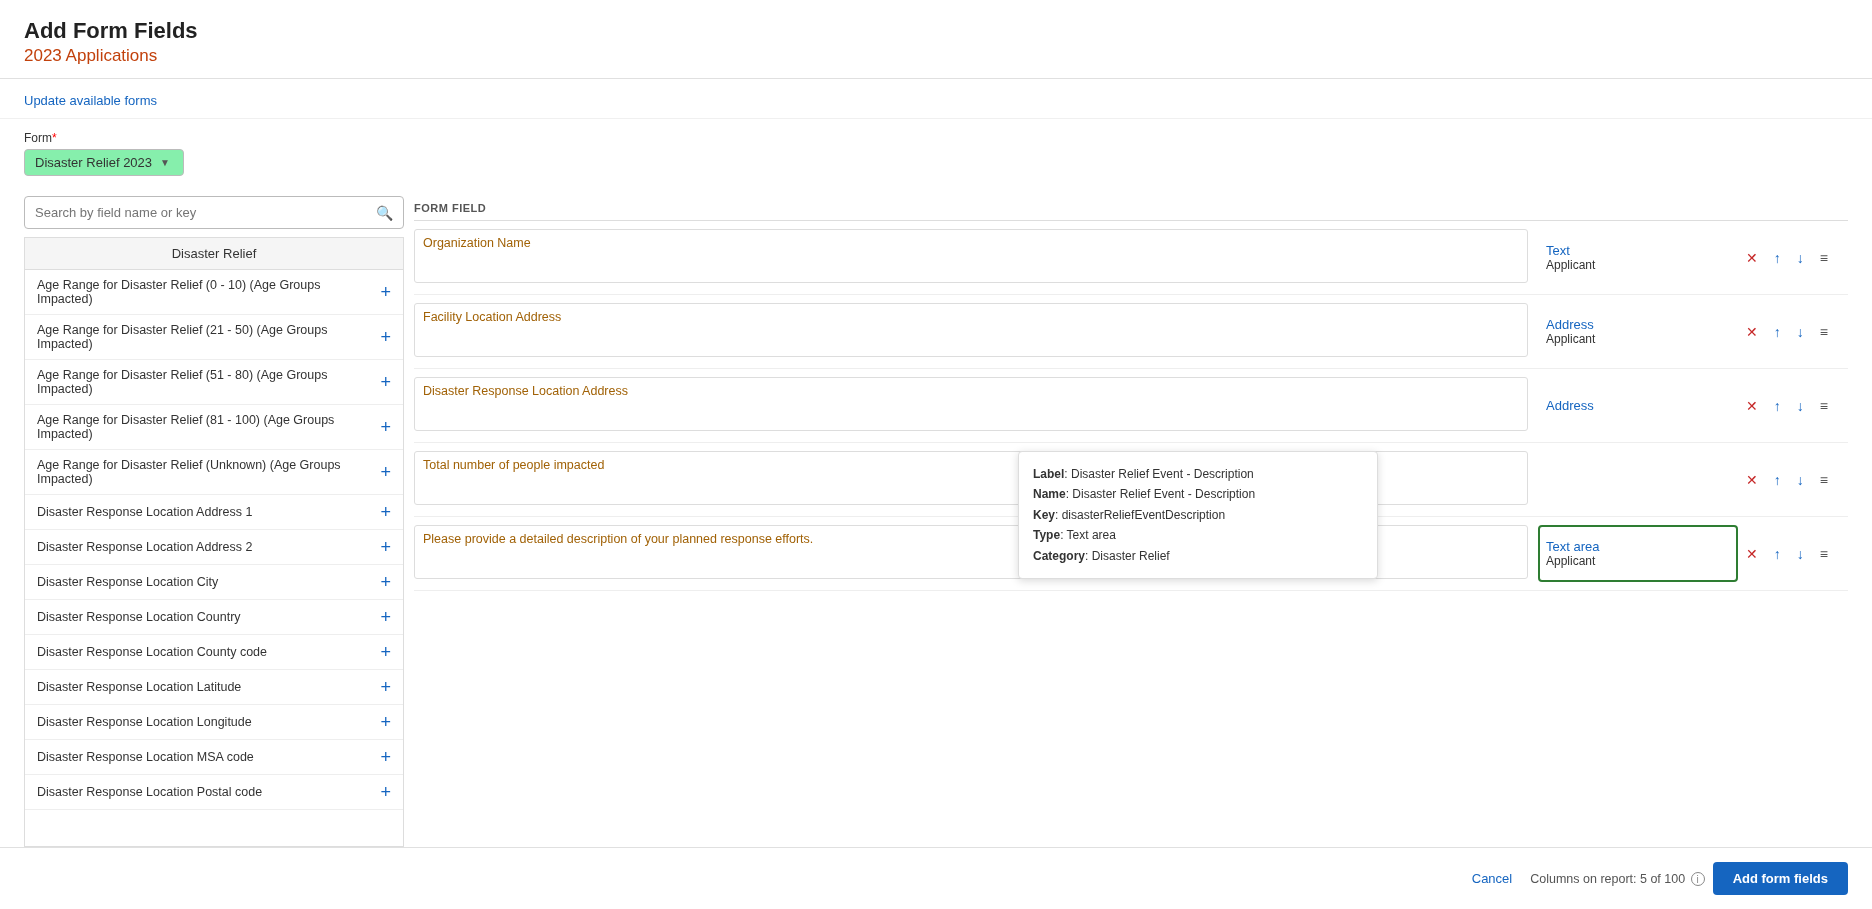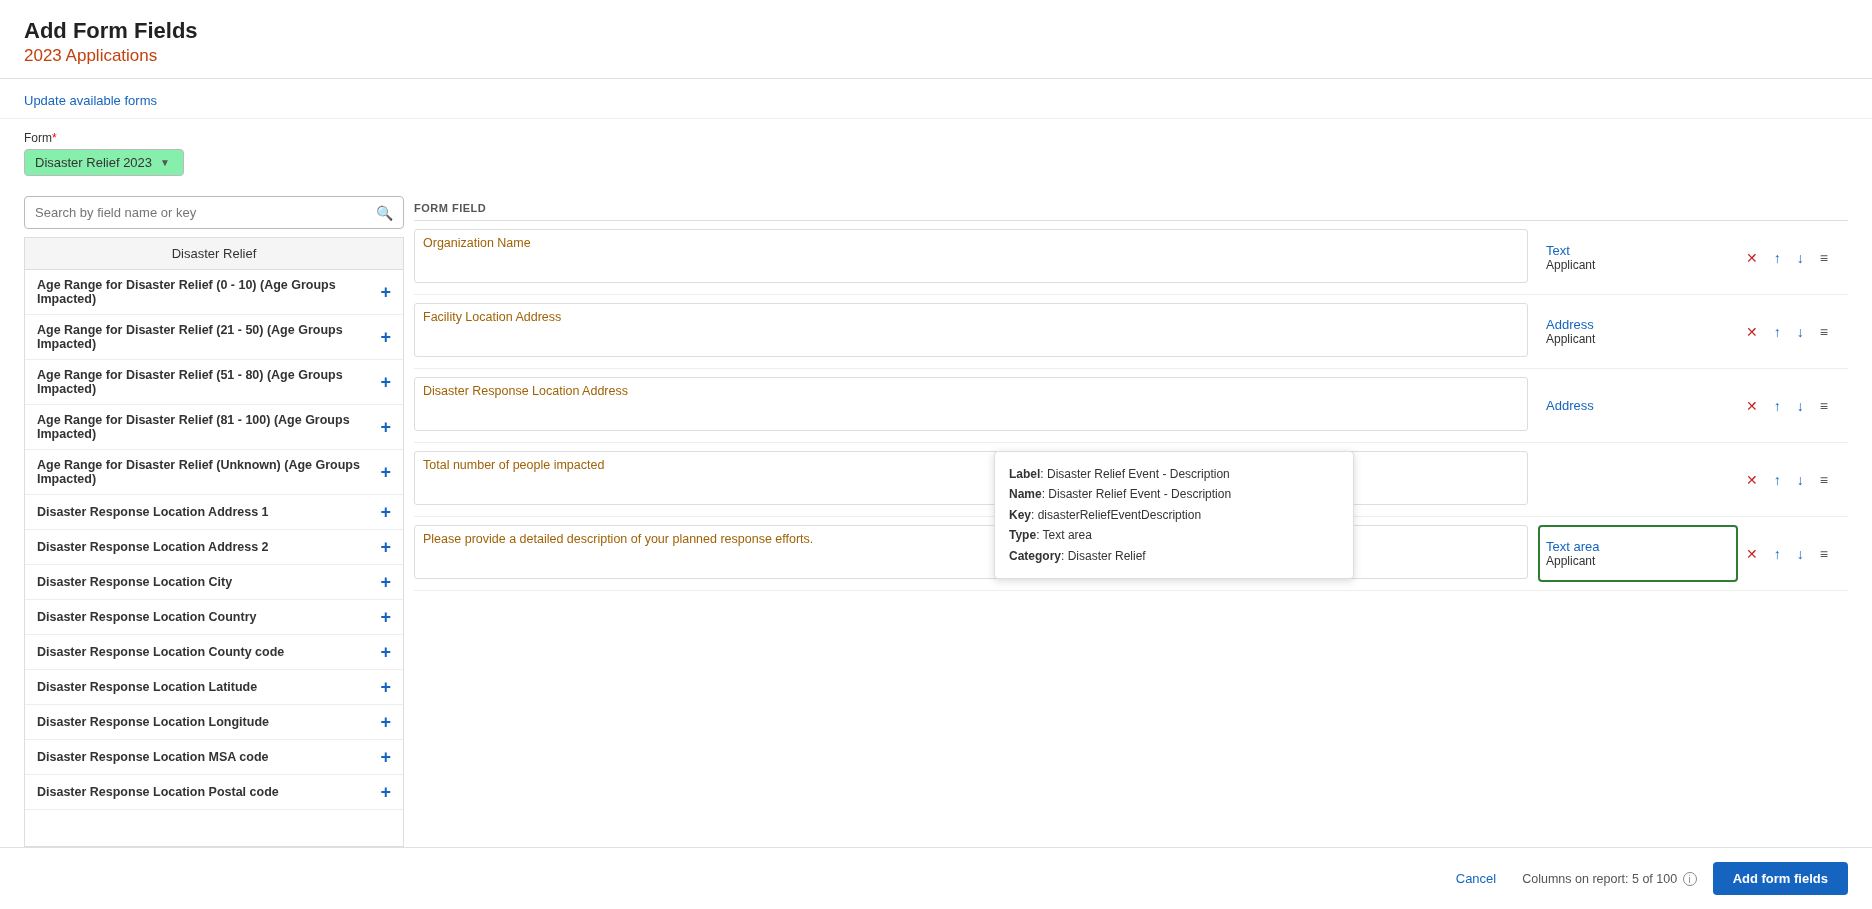--- a/index.html
+++ b/index.html
@@ -26,21 +26,21 @@
     
     .left-panel { width: 390px; min-width: 390px; display: flex; flex-direction: column; padding-right: 10px; padding-top: 12px; }
 
     .search-box { position: relative; margin-bottom: 8px; }
     .search-box input { width: 100%; border: 1px solid #bbb; border-radius: 4px; padding: 8px 36px 8px 10px; font-size: 13px; color: #888; outline: none; }
     .search-box .search-icon { position: absolute; right: 10px; top: 50%; transform: translateY(-50%); color: #1565c0; font-size: 14px; cursor: pointer; }
 
     .field-list-container { border: 1px solid #ddd; border-radius: 0; flex: 1; overflow: hidden; display: flex; flex-direction: column; }
     .field-list-header { background: #f5f5f5; border-bottom: 1px solid #ddd; padding: 8px 12px; text-align: center; font-size: 13px; font-weight: 500; color: #333; }
     .field-list { overflow-y: auto; flex: 1; }
-    .field-list-item { display: flex; align-items: center; justify-content: space-between; padding: 8px 12px; border-bottom: 1px solid #eee; font-size: 12.5px; color: #333; cursor: default; font-weight: bold; }
+    .field-list-item { display: flex; align-items: center; justify-content: space-between; padding: 8px 12px; border-bottom: 1px solid #eee; font-size: 12.5px; color: #333; cursor: default; }
     .field-list-item .add-btn { color: #1565c0; font-size: 18px; cursor: pointer; line-height: 1; flex-shrink: 0; margin-left: 6px; }
 
     
     .right-panel { flex: 1; display: flex; flex-direction: column; padding-top: 12px; overflow: hidden; position: relative; }
 
     .table-header { display: flex; padding: 6px 0; border-bottom: 1px solid #ddd; }
     .col-header { font-size: 11px; font-weight: 700; color: #555; text-transform: uppercase; letter-spacing: 0.5px; }
     .col-column-header { flex: 1; }
     .col-form-field { width: 200px; min-width: 200px; }
     .col-actions { width: 110px; min-width: 110px; }
@@ -61,21 +61,21 @@
     .action-btn.delete { color: #c62828; }
     .action-btn.up { color: #1565c0; }
     .action-btn.down { color: #1565c0; }
     .action-btn.menu { color: #555; }
 
     
     .tooltip-box { position: absolute; background: #fff; border: 1px solid #ddd; border-radius: 4px; box-shadow: 0 2px 8px rgba(0,0,0,0.15); padding: 12px 14px; font-size: 12px; z-index: 100; width: 360px; line-height: 1.7; }
     .tooltip-box .tt-label { font-weight: 700; }
 
     
-    .footer { display: flex; align-items: center; justify-content: flex-end; padding: 14px 24px; border-top: 1px solid #e0e0e0; gap: 16px; background: #fff; }
+    .footer { display: flex; align-items: center; justify-content: flex-end; padding: 14px 24px; border-top: 1px solid #e0e0e0; gap: 8px; background: #fff; }
     .footer .cancel-btn { background: none; border: none; color: #1565c0; font-size: 13px; cursor: pointer; padding: 6px 10px; }
     .footer .columns-info { font-size: 12.5px; color: #555; }
     .footer .columns-info .info-icon { display: inline-block; width: 14px; height: 14px; border-radius: 50%; border: 1px solid #888; text-align: center; line-height: 13px; font-size: 10px; color: #888; cursor: pointer; margin-left: 2px; }
     .footer .add-btn-primary { background: #1565c0; color: #fff; border: none; border-radius: 4px; padding: 9px 20px; font-size: 13px; font-weight: 600; cursor: pointer; }
 
     
     ::-webkit-scrollbar { width: 6px; }
     ::-webkit-scrollbar-track { background: #f1f1f1; }
     ::-webkit-scrollbar-thumb { background: #bbb; border-radius: 3px; }
   </style>
@@ -231,21 +231,21 @@
               <span class="field-type">Text area</span>
               <span class="field-sub">Applicant</span>
             </div>
             <div class="cell-actions">
               <button class="action-btn delete">✕</button>
               <button class="action-btn up">↑</button>
               <button class="action-btn down">↓</button>
               <button class="action-btn menu">≡</button>
             </div>
           </div>
-          <div class="tooltip-box" style="top: 230px; left: 580px;">
+          <div class="tooltip-box" style="top: 230px; left: 604px;">
       <div><span class="tt-label">Label</span>: Disaster Relief Event - Description</div>
       <div><span class="tt-label">Name</span>: Disaster Relief Event - Description</div>
       <div><span class="tt-label">Key</span>: disasterReliefEventDescription</div>
       <div><span class="tt-label">Type</span>: Text area</div>
       <div><span class="tt-label">Category</span>: Disaster Relief</div>
     </div>
         </div>
     </div>
   </div>
 

